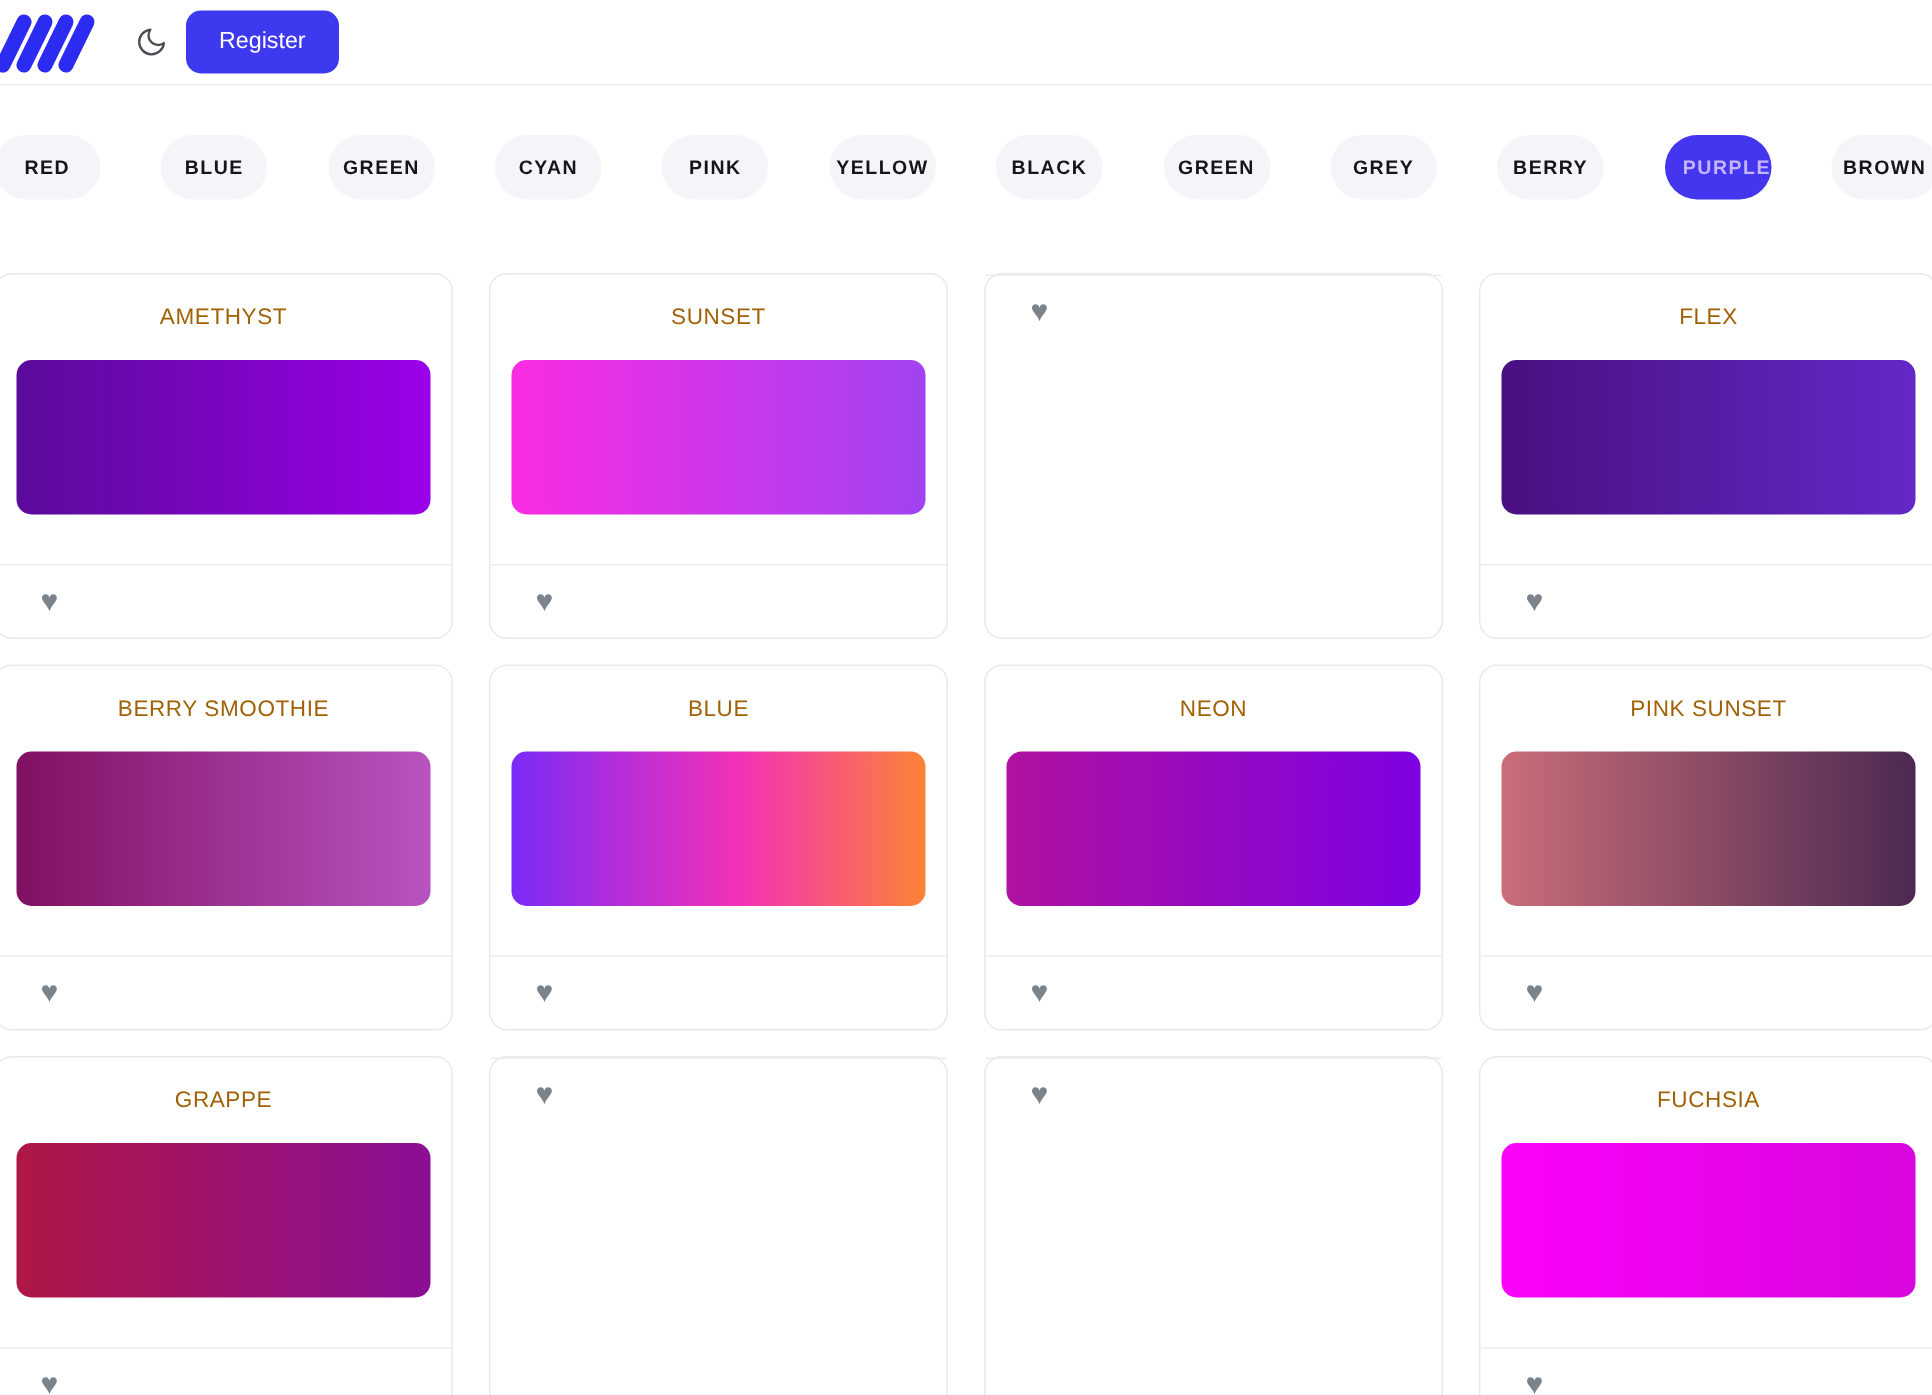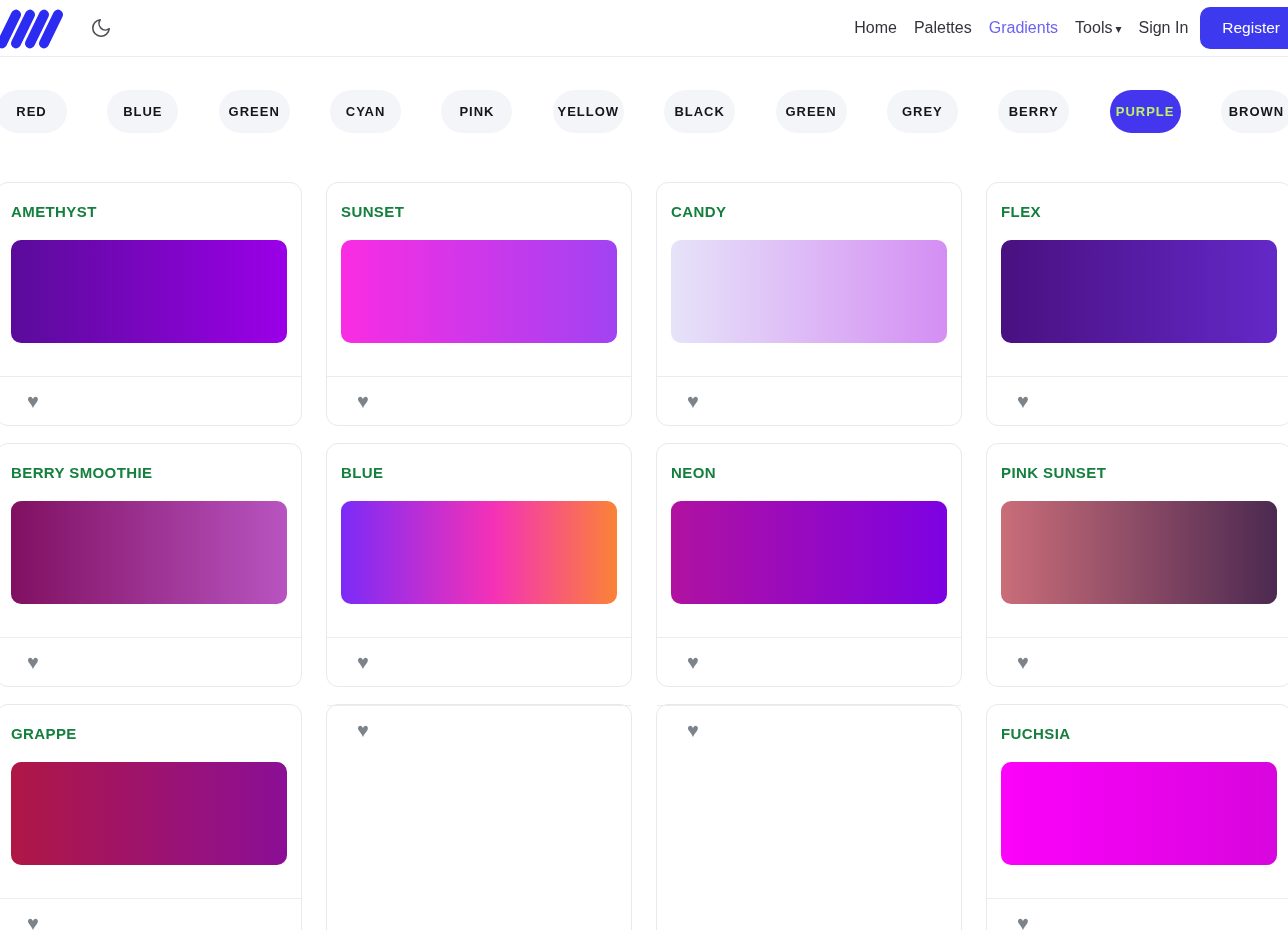--- a/index.html
+++ b/index.html
@@ -25,28 +25,28 @@
     color:#fff; border:none; border-radius:10px; padding:12px 22px; font-size:15.5px;
     font-family:"Liberation Sans", sans-serif; cursor:pointer; }
 
   
   .filters { width:1296px; margin-left:-4px; margin-top:34px; display:flex;
     justify-content:space-between; }
   .pill { width:71px; padding:14px 0; border-radius:24px; background:#f3f5f8;
     border:none; font-weight:700; font-size:13px; letter-spacing:1px; color:#15151c;
     text-align:center; font-family:"Liberation Sans", sans-serif; cursor:pointer;
     flex:0 0 auto; }
-  .pill.active { background:var(--active-pill,#4435ee); color:#bef264; }
+  .pill.active { background:var(--active-pill,#4435ee); color:#c4b5fd;text-align:right; }
 
   
   .grid { width:1296px; margin-left:-4px; margin-top:49px; display:grid;
     grid-template-columns:repeat(4,1fr); column-gap:24px; row-gap:17px; }
   .card { background:#fff; border:1px solid #e9e9ed; border-radius:12px; }
   .card-body { padding:20px 14px 33px; }
-  .card-title { text-align:left; font-size:15px; font-weight:700; color:#15803d;
+  .card-title { text-align:center; font-size:15px; font-weight:400; color:#a16207;
     letter-spacing:0.4px; margin-bottom:20px; }
   .swatch { height:103px; border-radius:10px; cursor:pointer; }
   .card-footer { border-top:1px solid #ececf0; padding:13px 0 13px 30px; }
   .heart { background:none; border:none; color:var(--heart,#7d838a); font-size:20px;
     line-height:22px; cursor:pointer; }
 </style>
 </head>
 <body>
 
 <header class="navbar">
@@ -54,27 +54,20 @@
     <span class="bar"></span>
     <span class="bar"></span>
     <span class="bar"></span>
     <span class="bar"></span>
   </div>
   <button class="moon-btn">
     <svg viewBox="0 0 24 24">
       <path d="M21 12.79A9 9 0 1 1 11.21 3 7 7 0 0 0 21 12.79z"></path>
     </svg>
   </button>
-  <nav class="nav-links">
-    <a class="nav-link">Home</a>
-    <a class="nav-link">Palettes</a>
-    <a class="nav-link active">Gradients</a>
-    <a class="nav-link"><span>Tools</span><span class="caret">▾</span></a>
-    <a class="nav-link">Sign In</a>
-  </nav>
   <button class="register-btn">Register</button>
 </header>
 
 <div class="filters">
   <button class="pill">RED</button>
   <button class="pill">BLUE</button>
   <button class="pill">GREEN</button>
   <button class="pill">CYAN</button>
   <button class="pill">PINK</button>
   <button class="pill">YELLOW</button>
@@ -102,24 +95,20 @@
     <div class="card-body">
       <div class="card-title">SUNSET</div>
       <div class="swatch" style="background: linear-gradient(90deg, rgb(250, 44, 226), rgb(161, 67, 242));"></div>
     </div>
     <div class="card-footer">
       <button class="heart">♥</button>
     </div>
   </div>
 
   <div class="card">
-    <div class="card-body">
-      <div class="card-title">CANDY</div>
-      <div class="swatch" style="background: linear-gradient(90deg, rgb(230, 227, 249), rgb(212, 142, 243));"></div>
-    </div>
     <div class="card-footer">
       <button class="heart">♥</button>
     </div>
   </div>
 
   <div class="card">
     <div class="card-body">
       <div class="card-title">FLEX</div>
       <div class="swatch" style="background: linear-gradient(90deg, rgb(73, 16, 128), rgb(100, 40, 200));"></div>
     </div>

